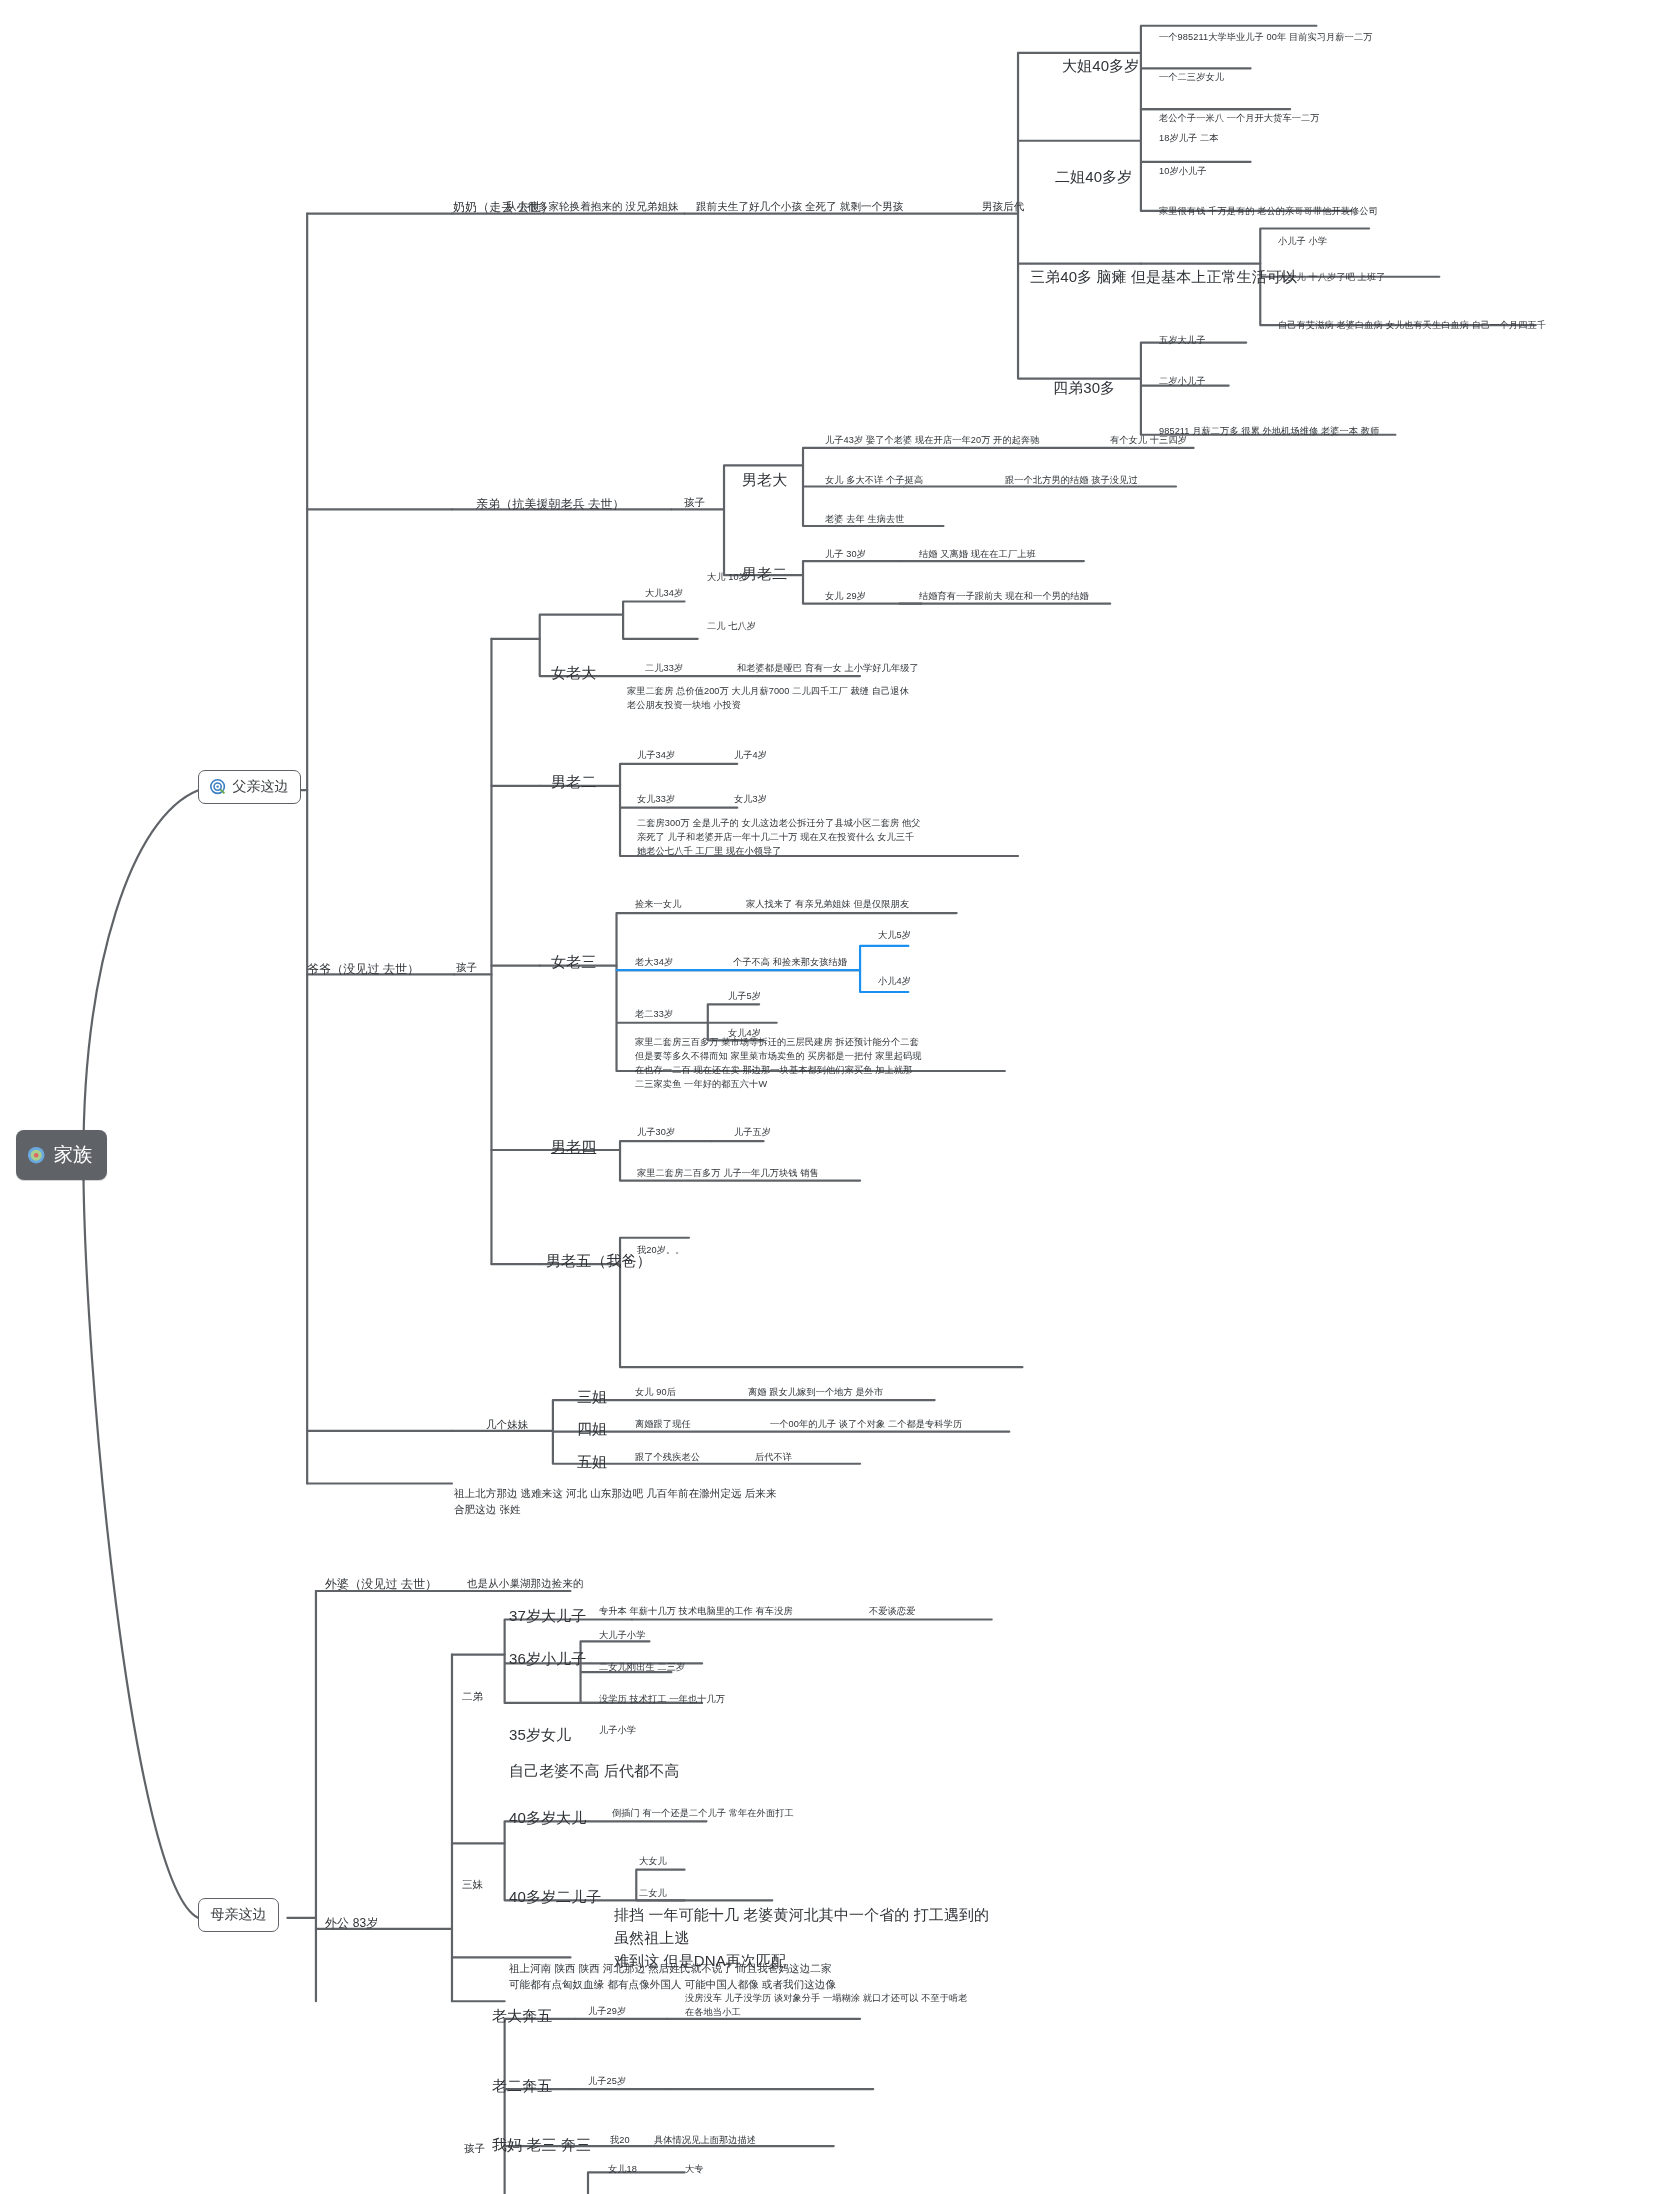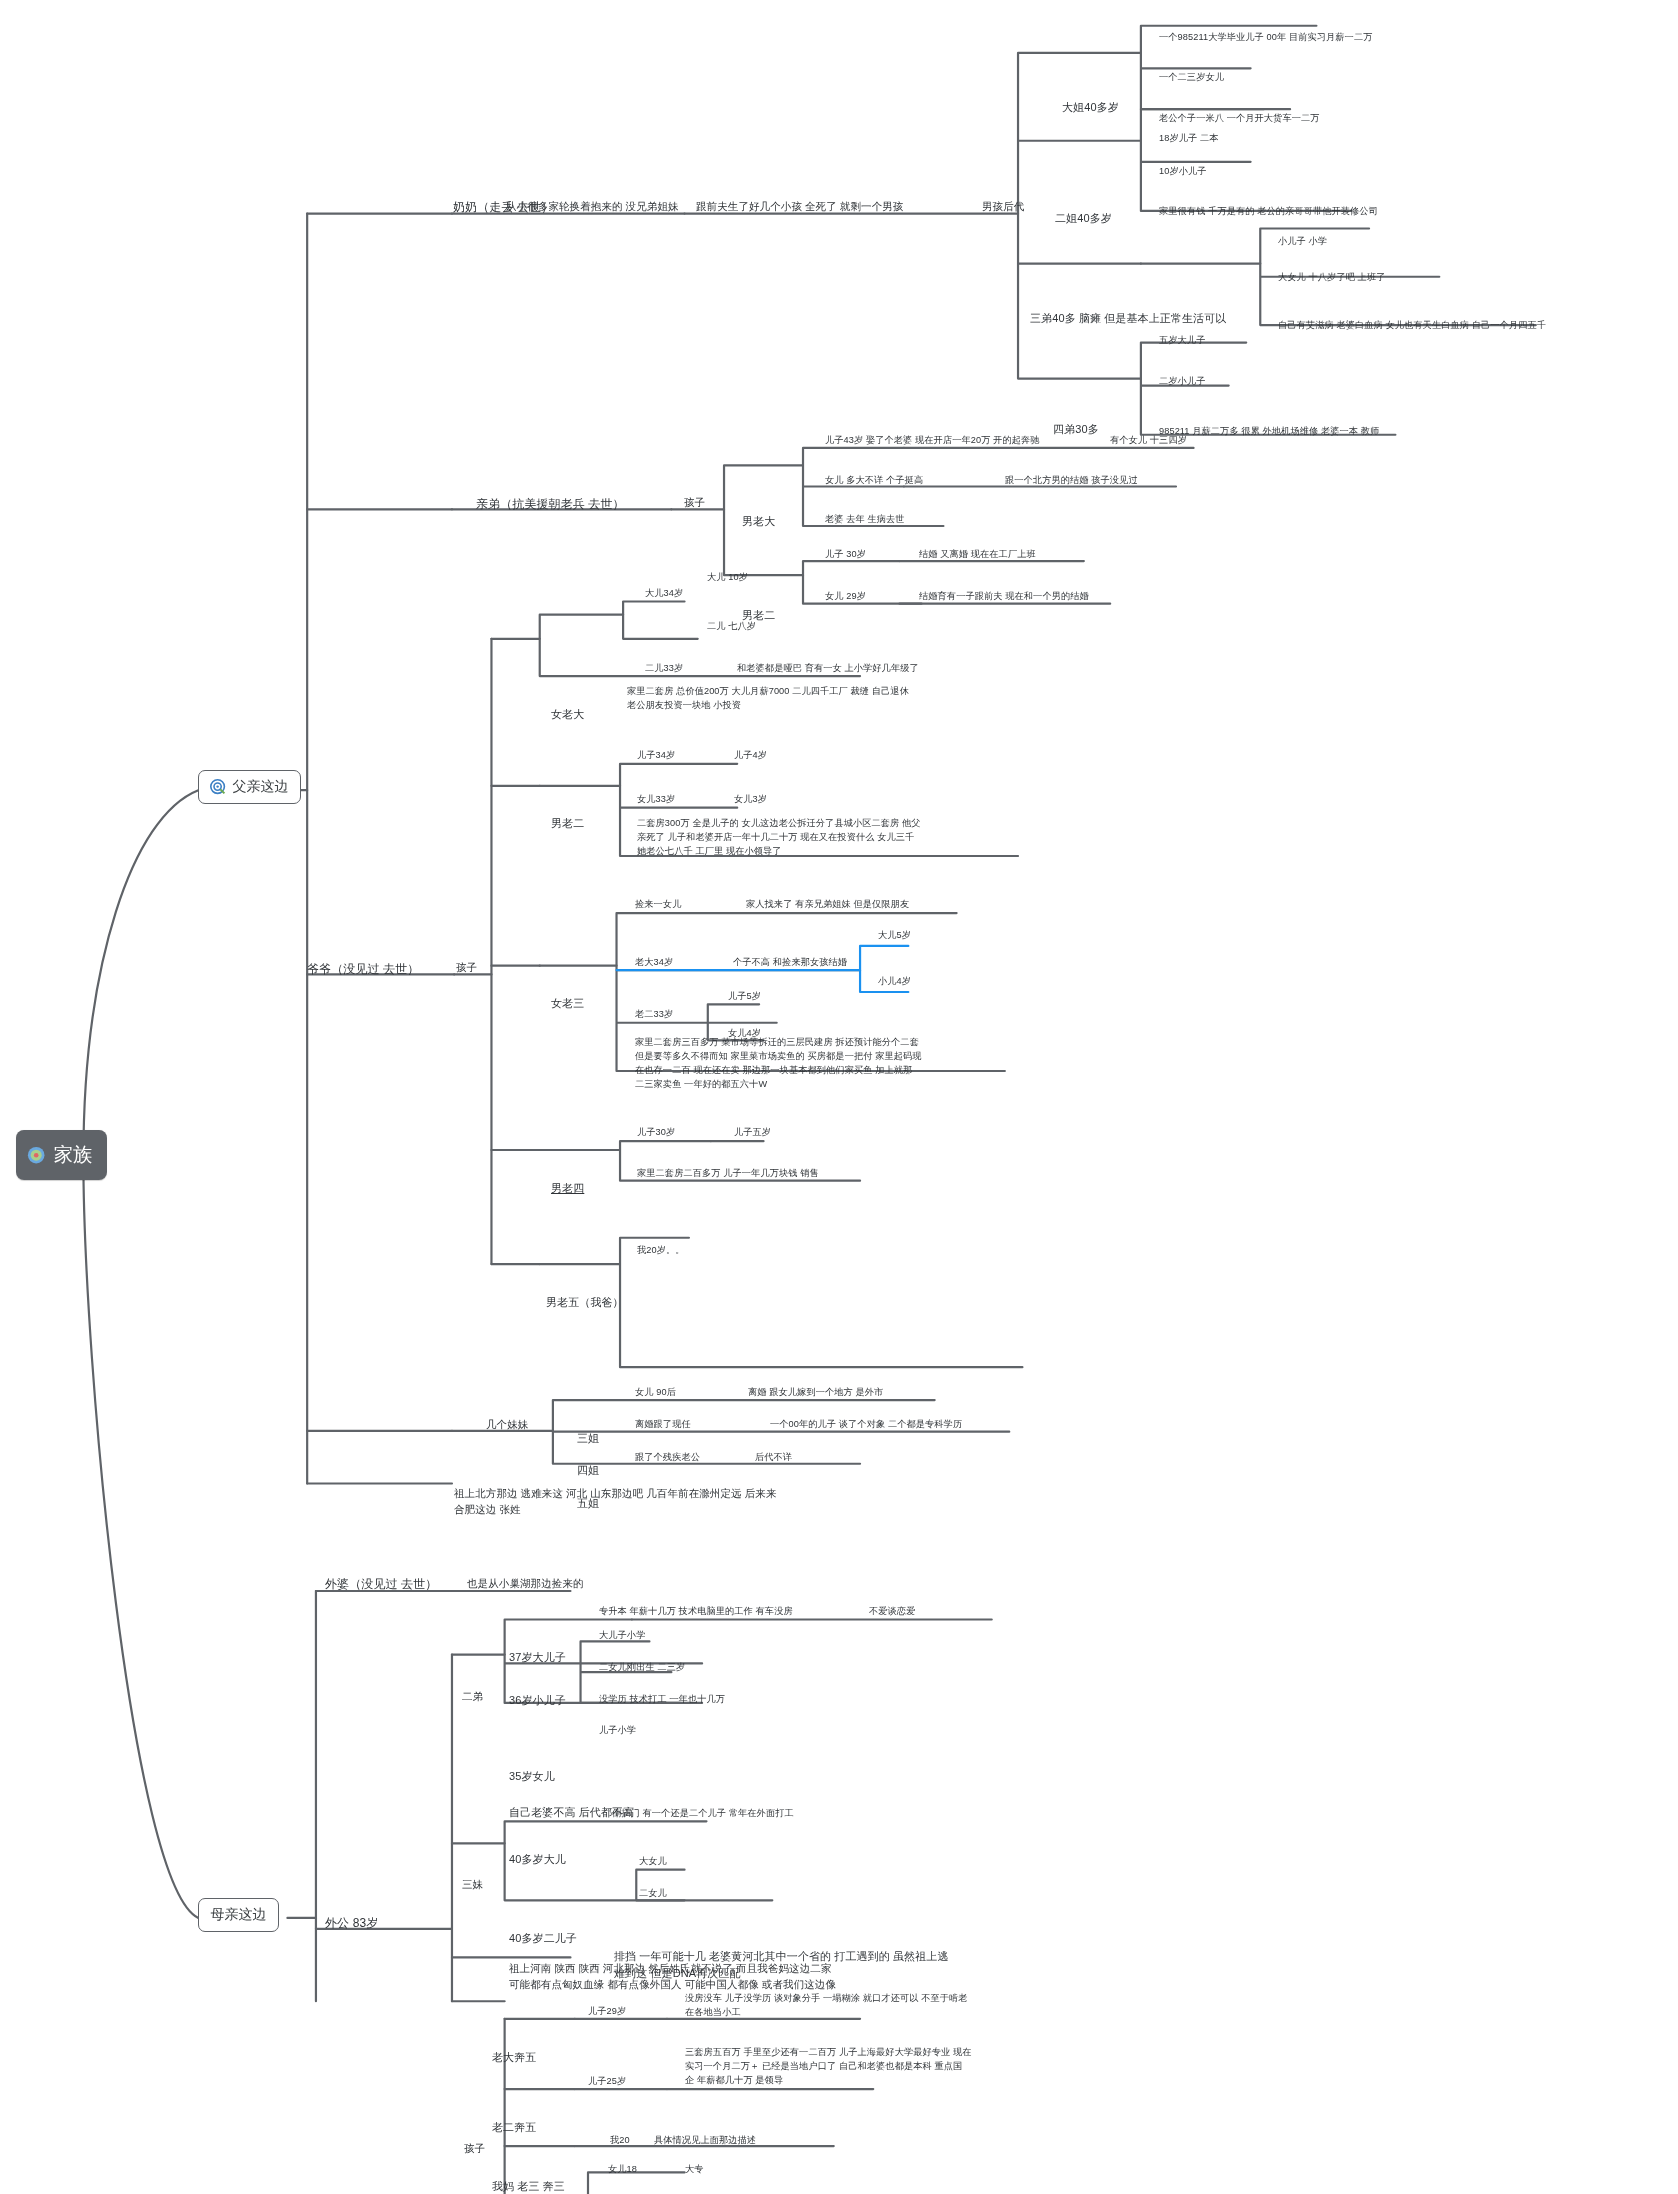--- a/index.html
+++ b/index.html
@@ -18,21 +18,21 @@
     position: absolute;
     white-space: pre;
     line-height: 1.52;
     color: #2f3337;
     letter-spacing: 0.1px;
   }
   .node.wrap { white-space: normal; }
 
   .lvl1 { font-size: 12px; }
   .lvl2 { font-size: 10.5px; }
-  .lvl3 { font-size: 11px; margin-top: 44px; }
+  .lvl3 { font-size: 15px; }
   .lvl4 { font-size: 9.2px; }
   .lvl5 { font-size: 9.2px; }
 
   
   .root-node {
     position:absolute;
     background:#5f6368;
     color:#ffffff;
     border-radius:8px;
     padding:11.4px 15px 11.4px 11.4px;
@@ -336,23 +336,20 @@
 
 <div class="node lvl2" style="left:464px; top:2141px;"><span>孩子</span></div>
 
 <div class="node lvl3" style="left:492px; top:2005px;"><span>老大奔五</span></div>
 <div class="node lvl4" style="left:588px; top:2005px;"><span>儿子29岁</span></div>
 <div class="node lvl4 wrap" style="left:685px; top:1992px; width:386px; white-space:pre-line;"><span>没房没车 儿子没学历 谈对象分手 一塌糊涂 就口才还可以 不至于啃老
 在各地当小工</span></div>
 
 <div class="node lvl3" style="left:492px; top:2075px;"><span>老二奔五</span></div>
 <div class="node lvl4" style="left:588px; top:2075px;"><span>儿子25岁</span></div>
-<div class="node lvl4 wrap" style="left:685px; top:2046px; width:395px; white-space:pre-line;"><span>三套房五百万 手里至少还有一二百万 儿子上海最好大学最好专业 现在
-实习一个月二万＋ 已经是当地户口了 自己和老婆也都是本科 重点国
-企 年薪都几十万 是领导</span></div>
 
 <div class="node lvl3" style="left:492px; top:2134px;"><span>我妈 老三 奔三</span></div>
 <div class="node lvl4" style="left:610px; top:2134px;"><span>我20</span></div>
 <div class="node lvl4" style="left:654px; top:2134px;"><span>具体情况见上面那边描述</span></div>
 
 <div class="node lvl4" style="left:608px; top:2163px;"><span>女儿18</span></div>
 <div class="node lvl4" style="left:685px; top:2163px;"><span>大专</span></div>
 
 </div>
 

